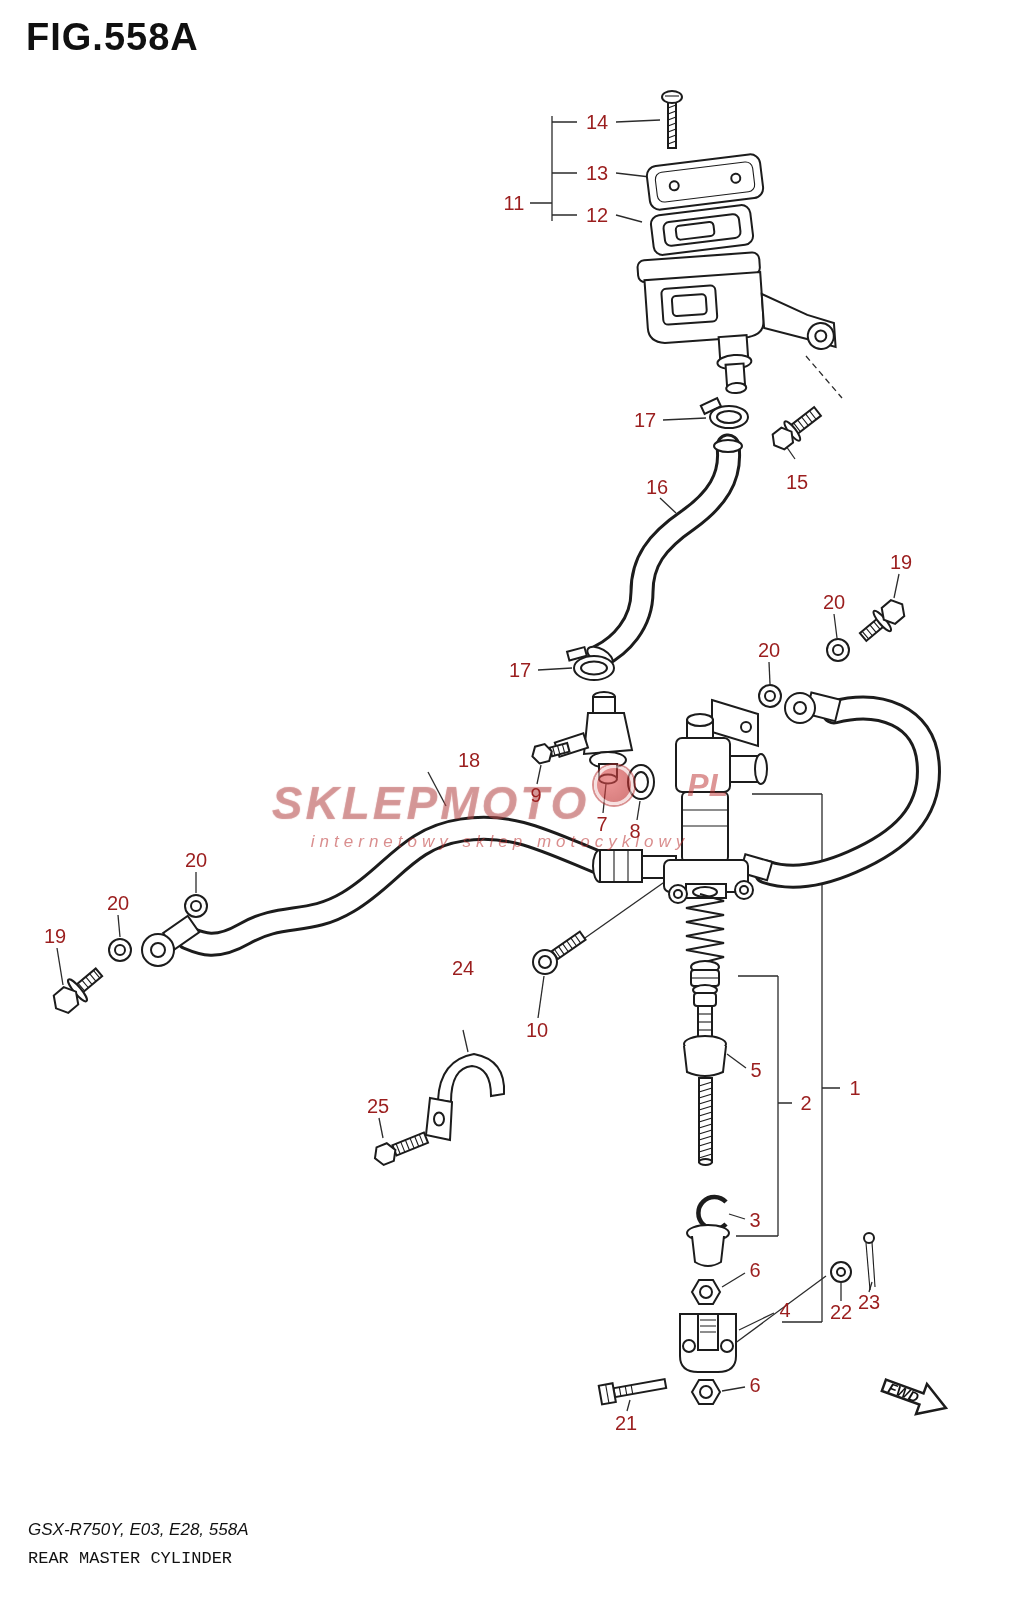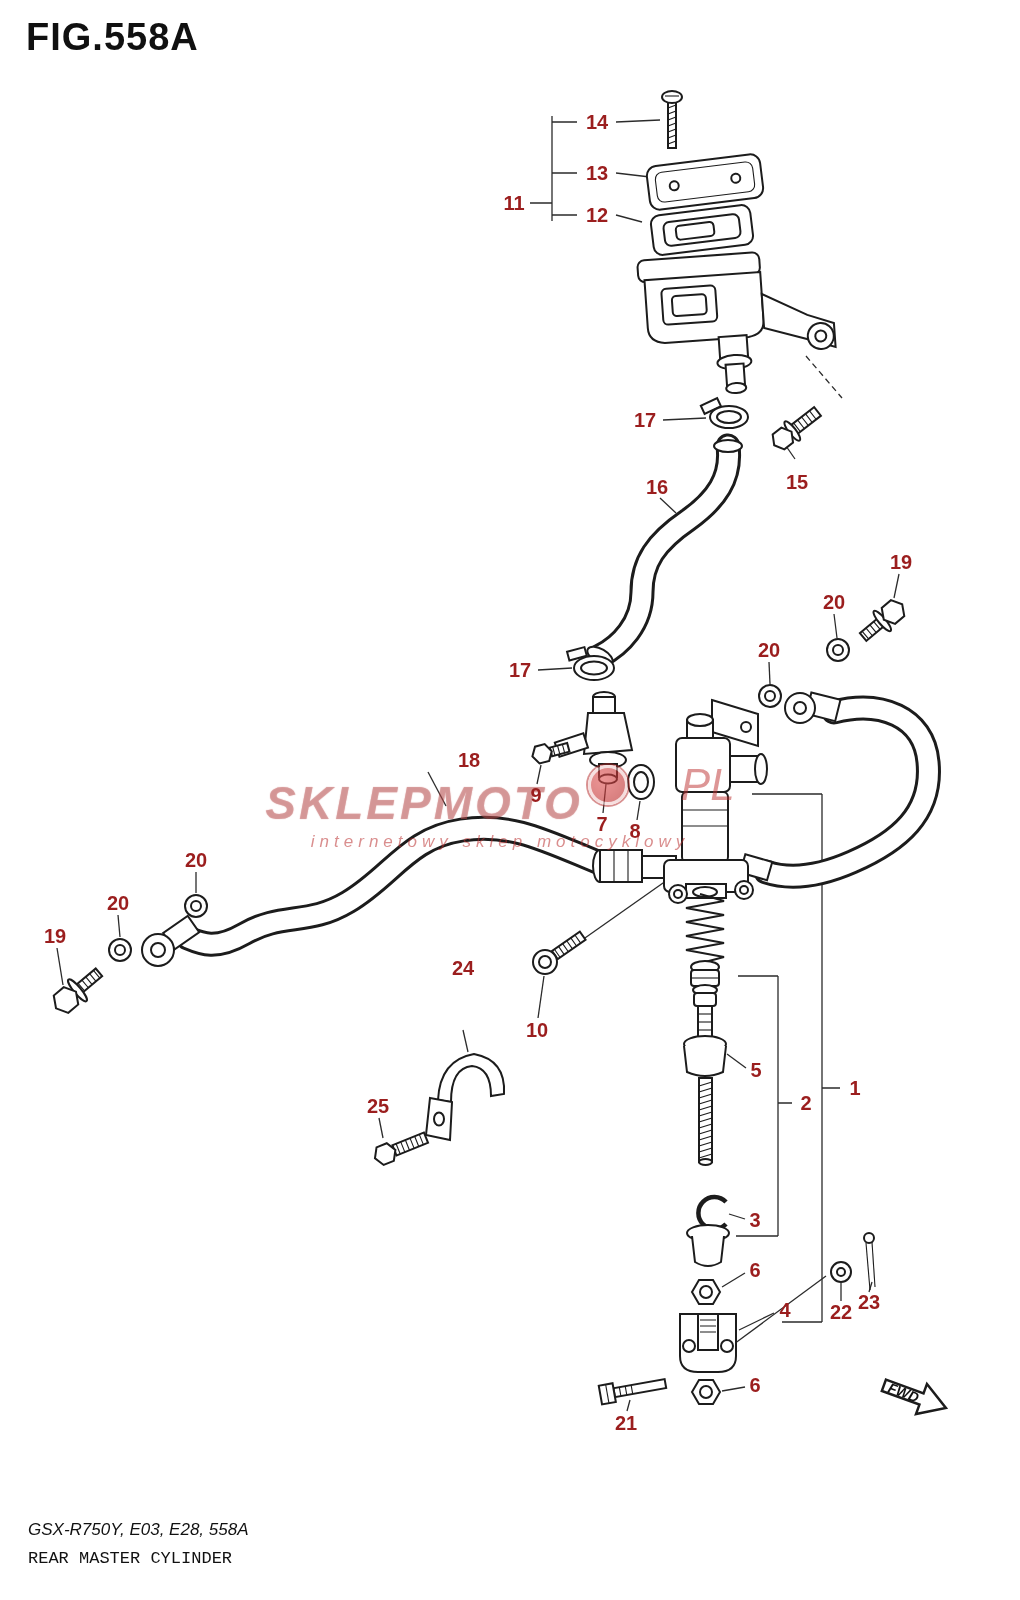--- a/index.html
+++ b/index.html
@@ -18,40 +18,40 @@
   .thin { stroke-width:1.1; }
   .leader { stroke:#2b2b2b; stroke-width:1.3; fill:none; }
   .dashed { stroke-dasharray:6 4; }
   .hoseO { fill:none; stroke:#1c1c1c; stroke-width:25; stroke-linecap:round; }
   .hoseI { fill:none; stroke:#ffffff; stroke-width:19; stroke-linecap:round; }
   .fwd-text { font-family:"Liberation Sans", sans-serif; font-size:14px; font-weight:700; font-style:italic; fill:#111; }
 
   .callout-layer { position:absolute; inset:0; z-index:3; pointer-events:none; }
   .callout {
     position:absolute; transform:translate(-50%,-50%);
-    font-size:20px; font-weight:700; color:var(--callout,#9b1e1e);
+    font-size:20px; font-weight:400; color:var(--callout,#9b1e1e);
     white-space:nowrap;
   }
 
   .watermark {
     position:absolute; left:180px; top:740px; width:640px; z-index:2;
     text-align:center; opacity:.6; pointer-events:none;
   }
   .wm-row { display:flex; align-items:center; justify-content:center; gap:5px; }
   .wm-brand {
     font-size:46px; font-weight:800; font-style:italic; letter-spacing:3px;
     color:rgba(175,90,90,.55); text-shadow:0 0 1px rgba(190,50,50,.9);margin-top:36px;
   }
   .wm-badge {
     width:40px; height:40px; border-radius:50%;
     background:radial-gradient(circle at 35% 35%, #e05050, #b41f1f);
     border:3px solid rgba(255,255,255,.75);
     box-shadow:0 0 0 2px rgba(180,40,40,.85);
   }
-  .wm-suffix { font-size:44px; font-weight:400; font-style:italic; color:rgba(190,50,50,.85);margin-left:48px; }
+  .wm-suffix { font-size:32px; font-weight:700; font-style:italic; color:rgba(190,50,50,.85);margin-left:48px; }
   .wm-sub { margin-top:2px; font-size:17px; font-style:italic; letter-spacing:5px; color:rgba(185,45,45,.9); }
 
   .footer-code    { position:absolute; left:28px; top:1520px; font-size:17px; color:#111; z-index:3;font-style:italic; }
   .footer-caption { position:absolute; left:28px; top:1549px; font-size:17px; color:#111; z-index:3;font-family:Liberation Mono, monospace; }
 </style>
 </head>
 <body>
 
 <div class="fig-title">FIG.558A</div>
 

